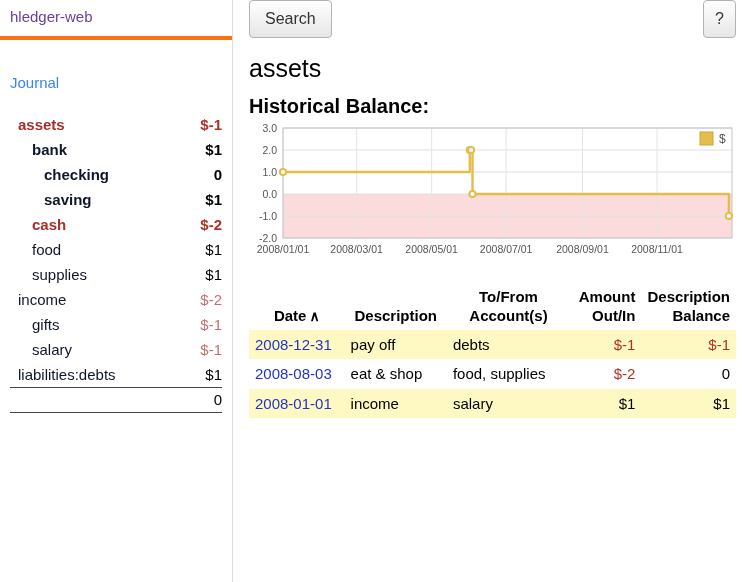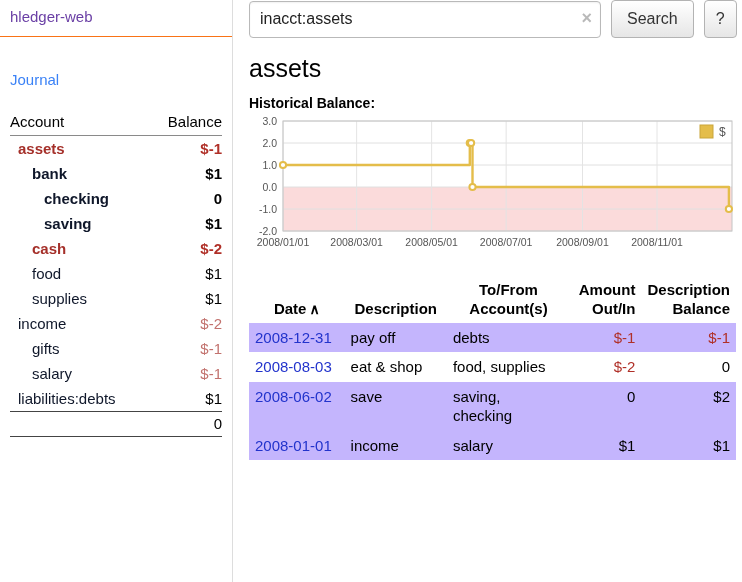--- a/index.html
+++ b/index.html
@@ -2,21 +2,21 @@
 <html><head>
 <meta charset="utf-8">
 <style>
   * { box-sizing: border-box; }
   html,body { margin:0; padding:0; background:#fff; }
   body { font-family:"Liberation Sans", sans-serif; color:#000; }
   .page { width:742px; height:582px; display:flex; overflow:hidden; background:#fff; }
 
   
   .sidebar { width:233px; flex:0 0 233px; border-right:1px solid #ddd; }
-  .brand { padding:8px 10px 10px; border-bottom:1px solid #f97316; }
+  .brand { padding:8px 10px 10px; border-bottom:4px solid #f97316; }
   .brand a { color:#6a3fa5; font-size:15px; text-decoration:none; cursor:pointer; }
   .nav { margin:34px 10px 0; }
   .nav a { color:#3b82f6; font-size:15px; text-decoration:none; cursor:pointer; }
   .acct-table { margin:20px 10px 0; font-size:15px; }
   .arow { display:flex; justify-content:space-between; align-items:baseline; padding:4px 0; }
   .ahead { border-bottom:1px solid #8a8a8a; padding-bottom:5px; }
   .ahead span { color:#000; }
   .aname { color:#0f172a; text-decoration:none; cursor:pointer; }
   .aname.redname { color:#a5302a; }
   .abal { color:#000; text-align:right; }
@@ -37,30 +37,30 @@
                      border:1px solid #b9b9b9; border-radius:4px; color:#222;
                      font-family:"Liberation Sans",sans-serif;
                      box-shadow:inset 0 1px 2px rgba(0,0,0,.06); }
   .clearx { position:absolute; right:9px; top:7px; color:#b9b9b9; font-size:18px; font-weight:bold;
             cursor:pointer; line-height:20px; }
   .btn { height:38px; padding:0 15px; font-size:16px; color:#333; cursor:pointer;
          background:linear-gradient(#ffffff,#e6e6e6); border:1px solid #b3b3b3; border-radius:4px;
          font-family:"Liberation Sans",sans-serif; }
   .btn.help { margin-left:auto; padding:0 11px; }
   h2.acct { font-size:25px; font-weight:400; margin:16px 0 10px; }
-  .chart-label { font-size:14px; font-weight:bold; margin:12px 0 2px; }
+  .chart-label { font-size:20px; font-weight:bold; margin:12px 0 2px; }
   #chart { width:487px; }
 
   
   table.register { border-collapse:collapse; width:487px; margin-top:8px; font-size:15px; }
   table.register th { text-align:center; vertical-align:bottom; white-space:pre-line;
                       padding:4px 6px; font-weight:bold; line-height:1.25; }
   table.register td { padding:5px 6px; vertical-align:top; line-height:1.3; }
   table.register .num { text-align:right; }
-  table.register tr.green { background:#c4b5fd; }
+  table.register tr.green { background:#fef9c3; }
   .c-date { width:97px; }
   .c-desc { width:104px; }
   .c-tofrom { width:130px; }
   .c-amt { width:72px; }
   .c-bal { width:84px; }
   td.tofrom { white-space:pre-line; }
   a.datelink { color:#2233cc; text-decoration:none; cursor:pointer; white-space:nowrap; }
   td.neg, span.neg { color:#b03028; }
   .sort { font-weight:bold; font-size:14px; margin-left:3px; }
 </style>
@@ -71,24 +71,20 @@
 
   <aside class="sidebar">
     <div class="brand">
       <a>hledger-web</a>
     </div>
     <div class="nav">
       <a>Journal</a>
     </div>
 
     <div class="acct-table">
-      <div class="arow ahead">
-        <span>Account</span>
-        <span>Balance</span>
-      </div>
 
       <div class="arow">
         <a class="aname redname b i0">assets</a>
         <span class="abal neg b">$-1</span>
       </div>
       <div class="arow">
         <a class="aname b i1">bank</a>
         <span class="abal b">$1</span>
       </div>
       <div class="arow">
@@ -131,24 +127,20 @@
       <div class="arow total">
         <span></span>
         <span class="abal">0</span>
       </div>
     </div>
   </aside>
 
   <main class="main">
 
     <div class="searchrow">
-      <div class="searchbox">
-        <input type="text" value="inacct:assets" style="">
-        <span class="clearx">×</span>
-      </div>
       <button class="btn">Search</button>
       <button class="btn help">?</button>
     </div>
 
     <h2 class="acct">assets</h2>
 
     <div class="chart-label">Historical Balance:</div>
     <div id="chart"><svg width="487" height="152" font-family="Liberation Sans, sans-serif">
           <rect x="34" y="8" width="449" height="110" fill="#ffffff"></rect>
           <rect x="34" y="74" width="449" height="44" fill="#fbdbdb"></rect>
@@ -209,28 +201,20 @@
           <td class="c-bal num neg">$-1</td>
         </tr>
         <tr>
           <td class="c-date"><a class="datelink">2008-08-03</a></td>
           <td class="c-desc">eat &amp; shop</td>
           <td class="c-tofrom tofrom">food, supplies</td>
           <td class="c-amt num neg">$-2</td>
           <td class="c-bal num">0</td>
         </tr>
         <tr class="green">
-          <td class="c-date"><a class="datelink">2008-06-02</a></td>
-          <td class="c-desc">save</td>
-          <td class="c-tofrom tofrom">saving,
-checking</td>
-          <td class="c-amt num">0</td>
-          <td class="c-bal num">$2</td>
-        </tr>
-        <tr class="green">
           <td class="c-date"><a class="datelink">2008-01-01</a></td>
           <td class="c-desc">income</td>
           <td class="c-tofrom tofrom">salary</td>
           <td class="c-amt num">$1</td>
           <td class="c-bal num">$1</td>
         </tr>
       </tbody>
     </table>
   </main>
 </div>

